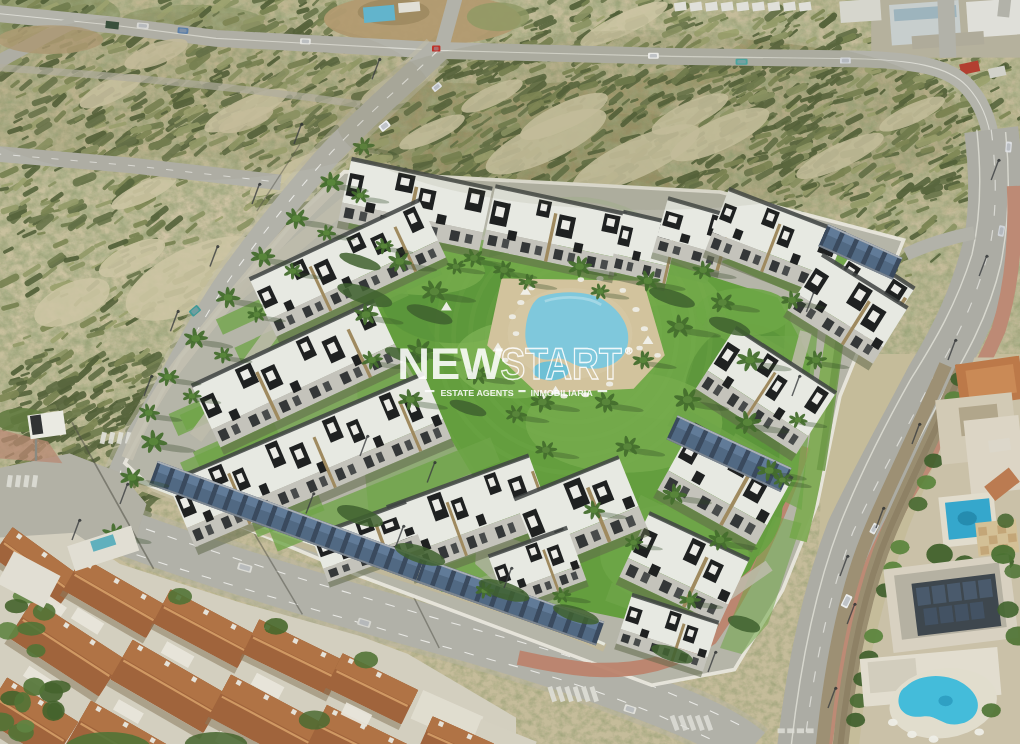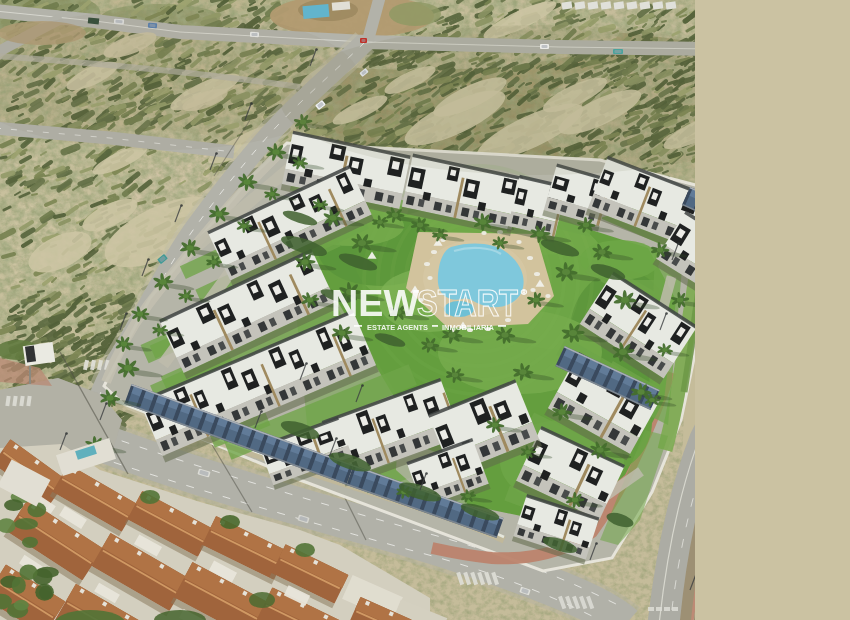--- a/index.html
+++ b/index.html
@@ -1,14 +1,14 @@
 <!DOCTYPE html>
 <html><head><meta charset="utf-8"><style>
 html,body{margin:0;padding:0;background:#cbc2a2;}
-#c{position:relative;width:695px;height:620px;overflow:hidden;font-family:"Liberation Sans",sans-serif;}
+#c{position:relative;width:850px;height:620px;overflow:hidden;font-family:"Liberation Sans",sans-serif;}
 </style></head><body>
 <div id="c">
 <svg width="850" height="620" viewBox="0 0 850 620">
 <defs>
 <filter id="nzg" x="0%" y="0%" width="100%" height="100%">
 <feTurbulence type="fractalNoise" baseFrequency="0.085 0.11" numOctaves="4" seed="11"></feTurbulence>
 <feColorMatrix type="matrix" values="0 0 0 0 0.38  0 0 0 0 0.43  0 0 0 0 0.24  0 0 0 1.8 -0.5"></feColorMatrix>
 </filter>
 <filter id="nzd" x="0%" y="0%" width="100%" height="100%">
 <feTurbulence type="fractalNoise" baseFrequency="0.17 0.19" numOctaves="3" seed="29"></feTurbulence>

